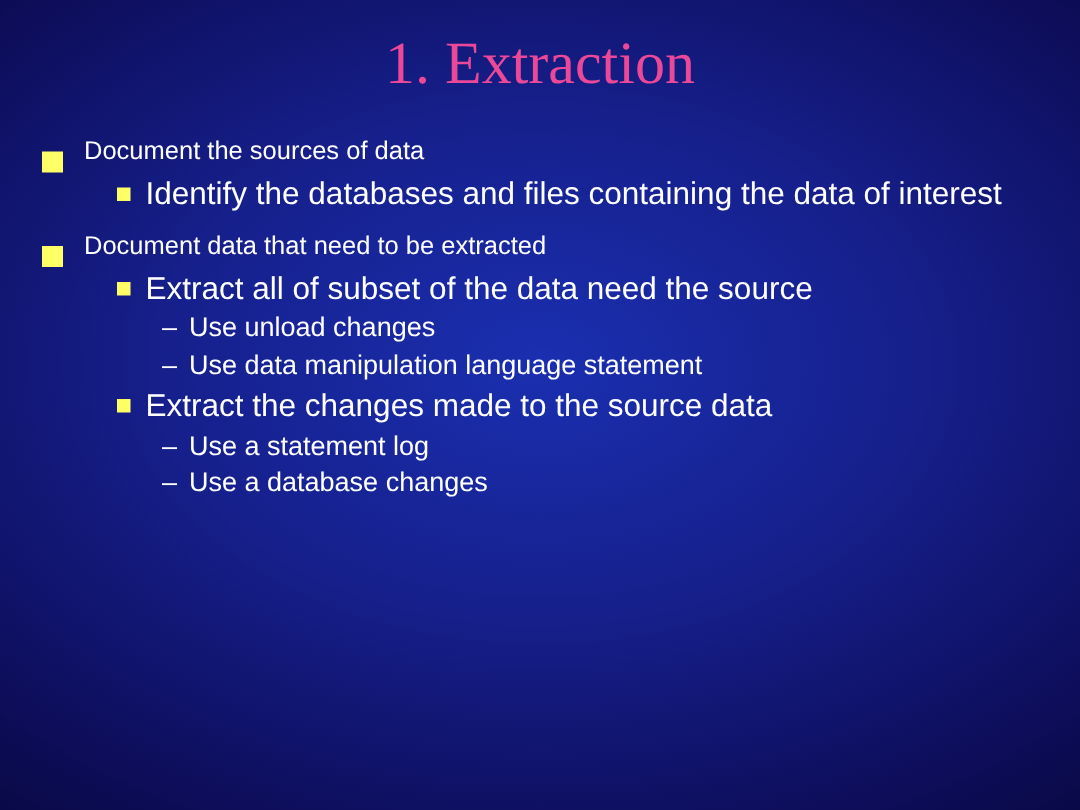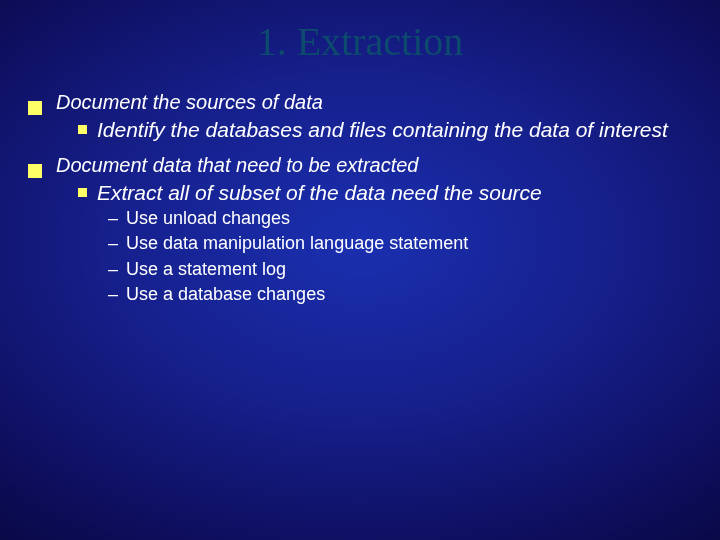--- a/index.html
+++ b/index.html
@@ -19,44 +19,42 @@
     width: 720px;
     height: 540px;
     padding: 8px 28px 0 28px;
   }
   .title {
     font-family: "Times New Roman", Times, serif;
     font-size: 40px;
     font-weight: normal;
     text-align: center;
     margin: 10px 0 26px 0;
-    color: #0c4a6e;
+    color: #ec4899;
   }
   .l1 {
     display: flex;
     align-items: flex-start;
-    font-size: 20px;
+    font-size: 17px;
     margin: 4px 0 2px 0;
-    font-style: italic;
   }
   .l1 .bullet {
     width: 14px;
     height: 14px;
     background: #ffff66;
     flex: 0 0 14px;
     margin-top: 10px;
     margin-right: 14px;
   }
   .l2 {
     display: flex;
     align-items: flex-start;
     font-size: 21px;
     margin: 2px 0 2px 50px;
     line-height: 1.2;
-    font-style: italic;
   }
   .l2 .bullet {
     width: 9px;
     height: 9px;
     background: #ffff66;
     flex: 0 0 9px;
     margin-top: 8px;
     margin-right: 10px;
   }
   .l3 {
@@ -106,20 +104,24 @@
     <span class="dash">–</span>
     <span>Use unload changes</span>
   </div>
   <div class="l3">
     <span class="dash">–</span>
     <span>Use data manipulation language statement</span>
   </div>
 
   <div class="spacer-sm"></div>
 
+  <div class="l2">
+    <span class="bullet"></span>
+    <span>Extract the changes made to the source data</span>
+  </div>
   <div class="l3">
     <span class="dash">–</span>
     <span>Use a statement log</span>
   </div>
   <div class="l3">
     <span class="dash">–</span>
     <span>Use a database changes</span>
   </div>
 
 </div>

